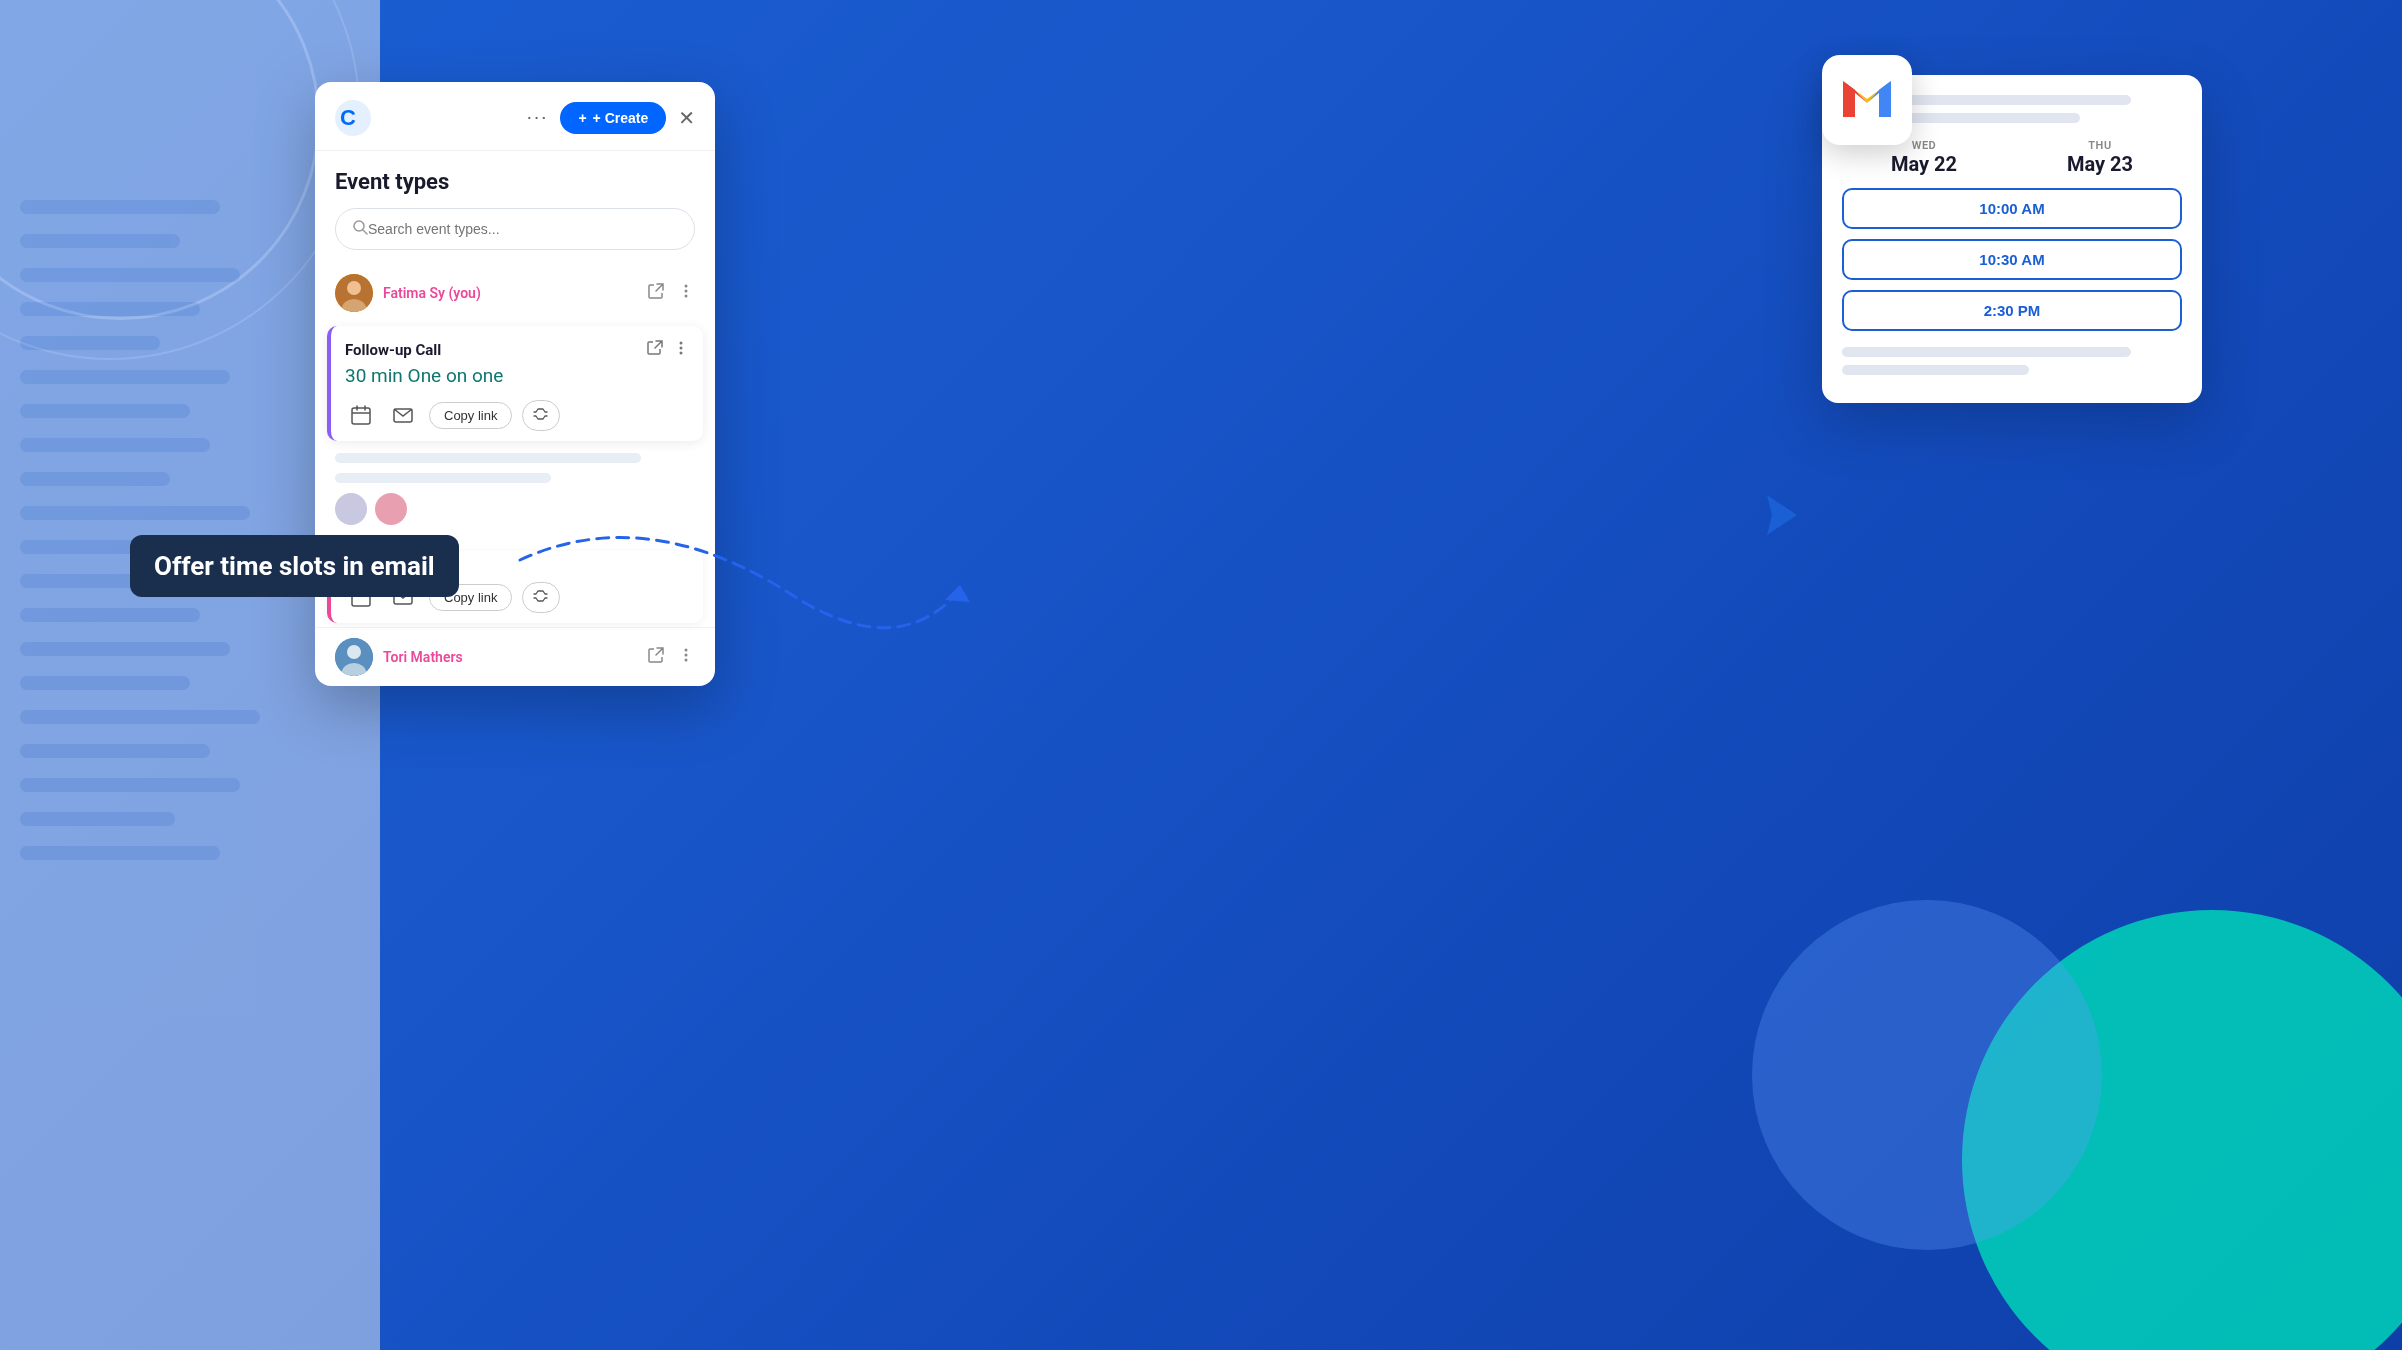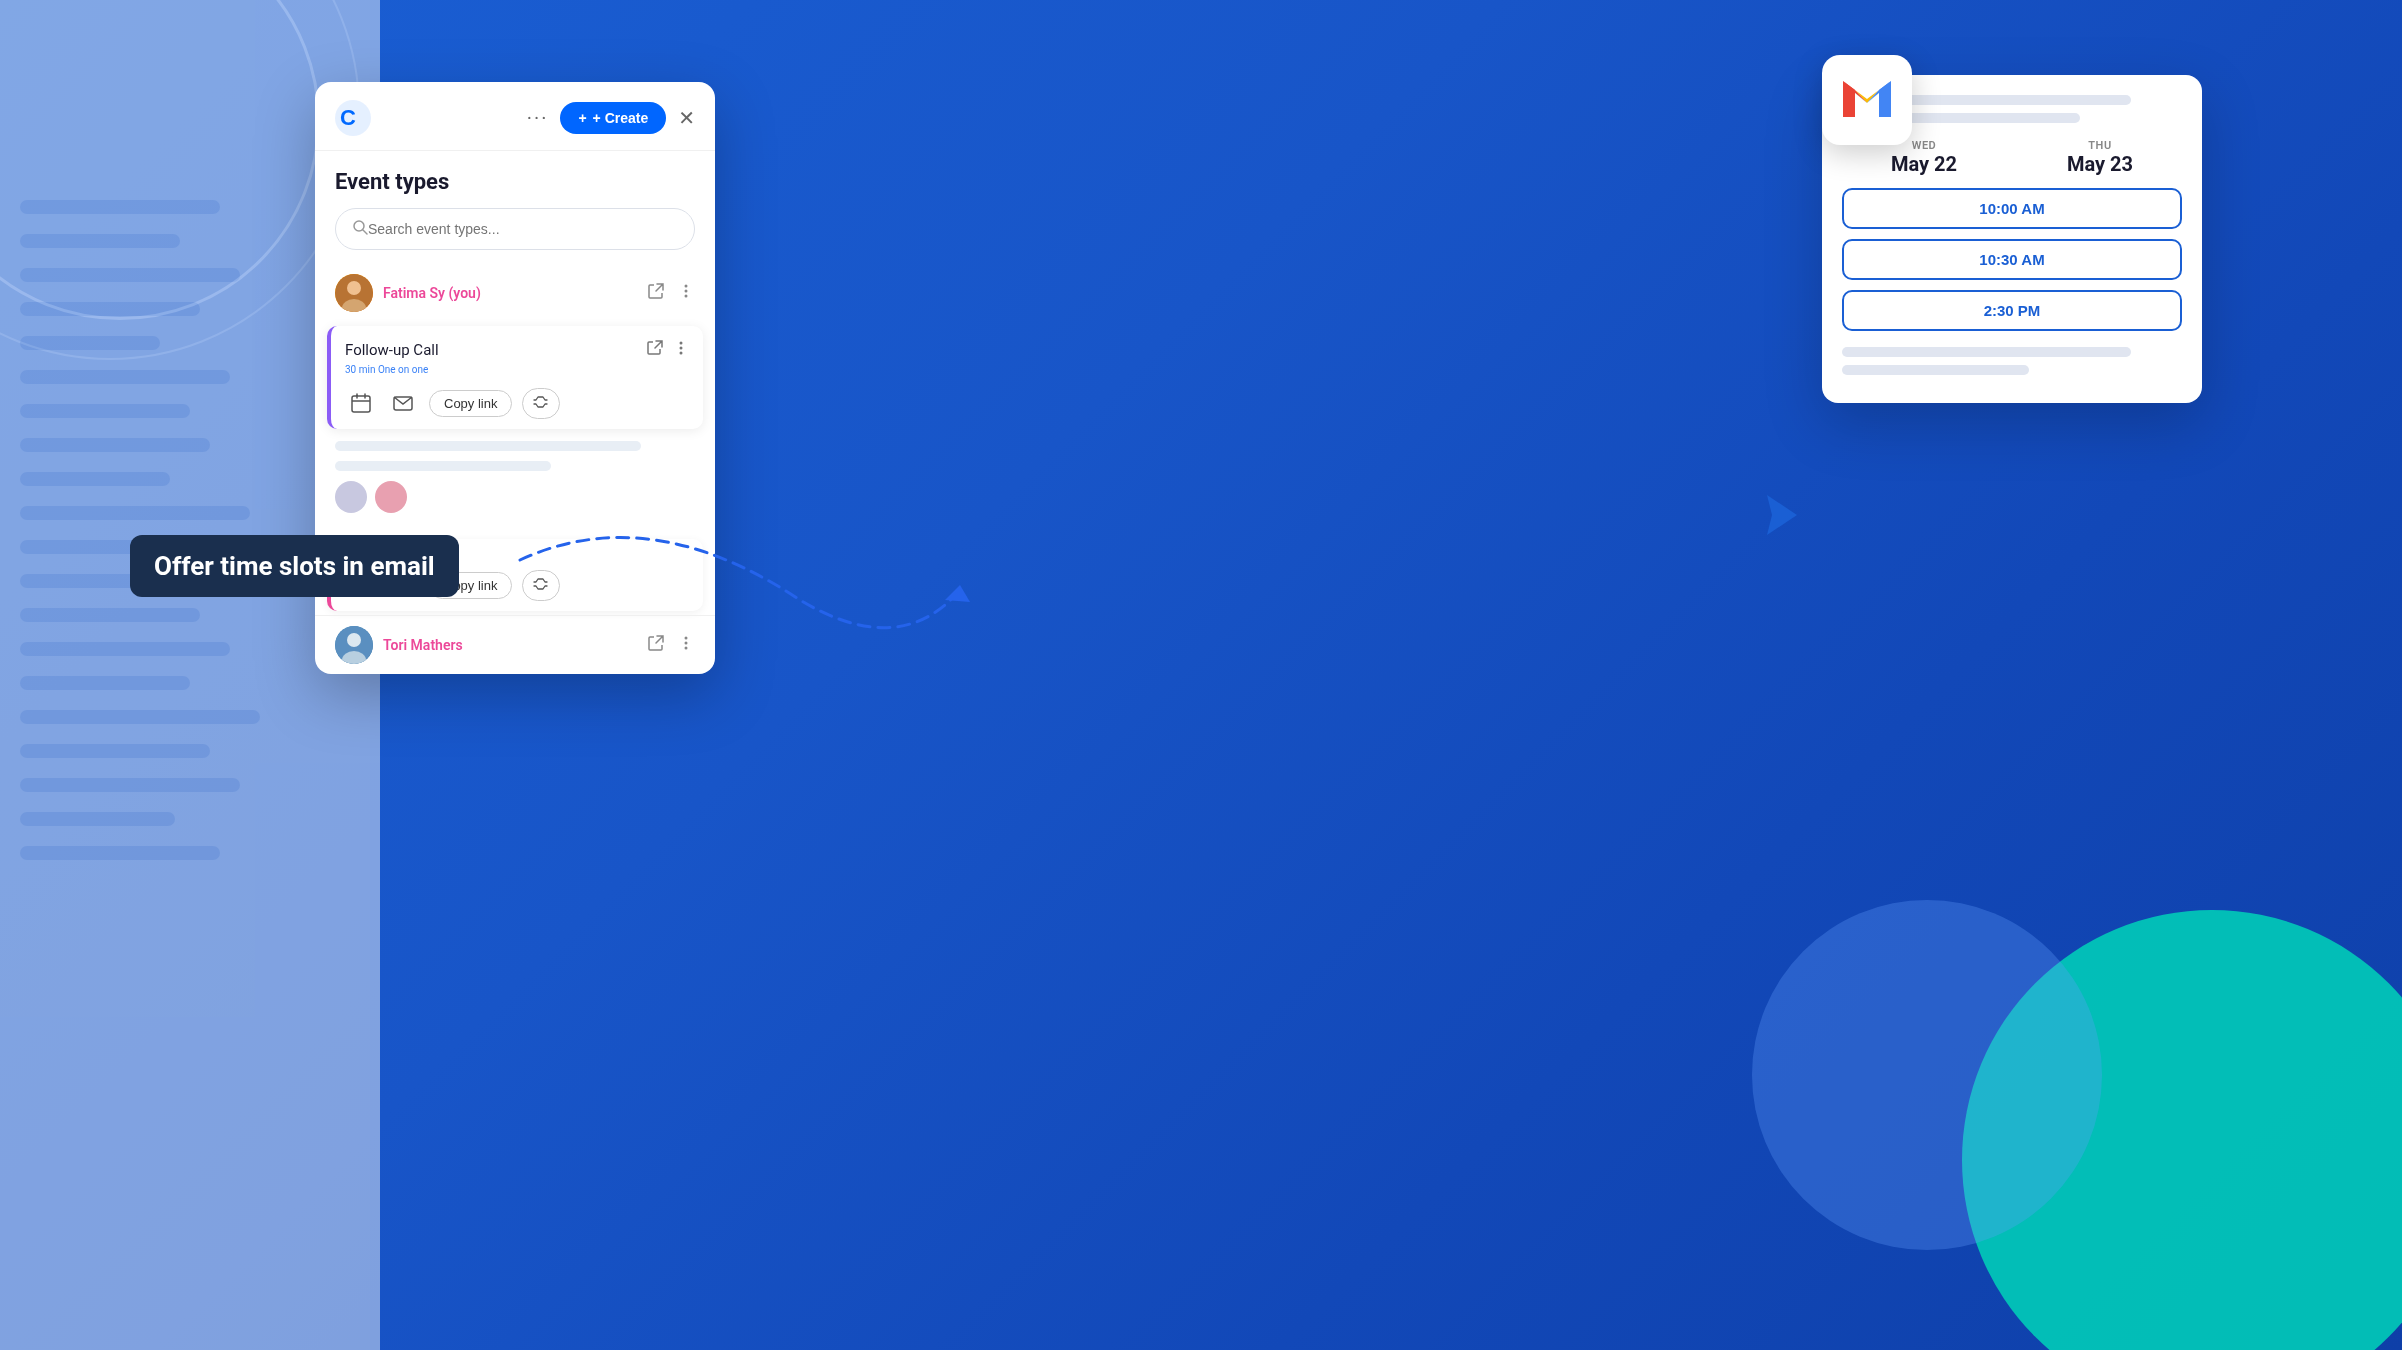--- a/index.html
+++ b/index.html
@@ -224,27 +224,27 @@
 
     .event-item-header {
       display: flex;
       align-items: center;
       justify-content: space-between;
       margin-bottom: 4px;
     }
 
     .event-title {
       font-size: 15px;
-      font-weight: 400;
+      font-weight: 700;
       color: #1a1a2e;
     }
 
     .event-meta {
-      font-size: 10px;
-      color: #3b82f6;
+      font-size: 19px;
+      color: #0f766e;
       margin-bottom: 12px;
     }
 
     .event-actions {
       display: flex;
       align-items: center;
       gap: 10px;
     }
 
     .event-action-icon {

